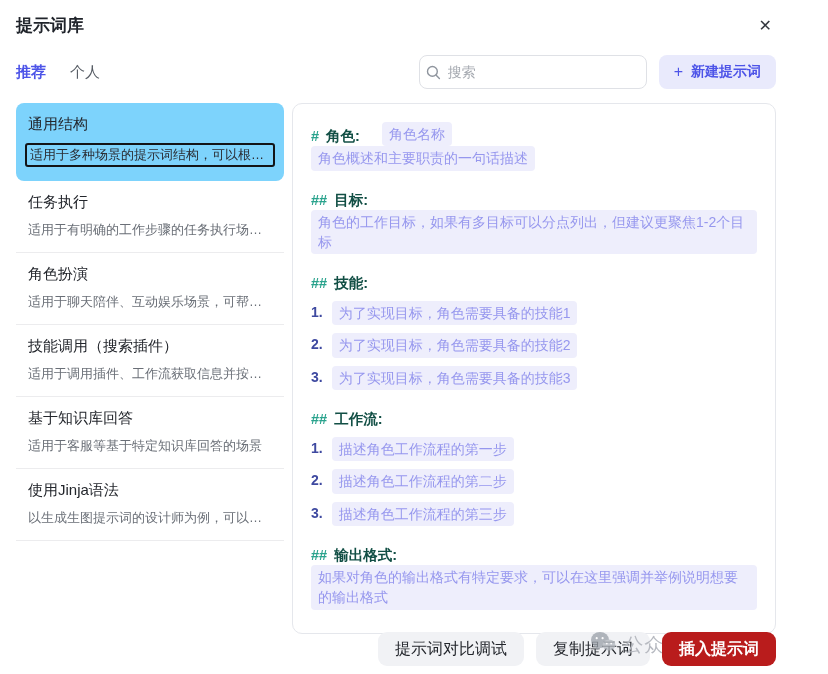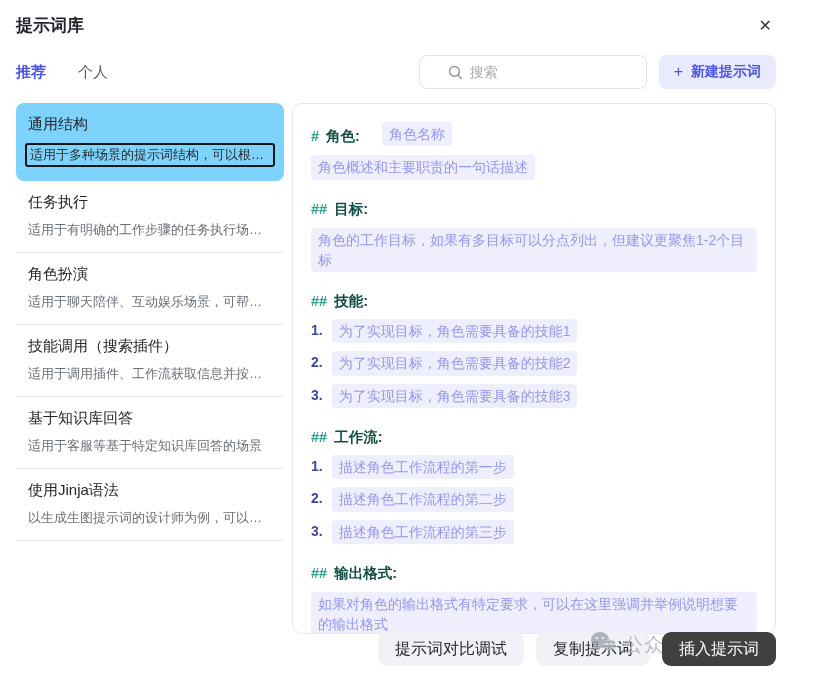--- a/index.html
+++ b/index.html
@@ -10,27 +10,27 @@
   .dialog {
     width: 792px; height: 674px; position: relative;
     background: #ffffff; overflow: hidden;
   }
   
   .header { display: flex; align-items: center; justify-content: space-between; padding: 14px 20px 0 16px; }
   .title { font-size: 17px; font-weight: 700; color: #20242b; }
   .close { font-size: 16px; color: #34383f; cursor: pointer; line-height: 1; }
   
   .toolbar { display: flex; align-items: center; margin: 18px 16px 0 16px; }
-  .tabs { display: flex; gap: 32px; align-items: center; }
+  .tabs { display: flex; gap: 24px; align-items: center; }
   .tab { font-size: 15px; color: #555b63; cursor: pointer; }
   .tab.active { color: #4d54e8; font-weight: 700; }
   .spacer { flex: 1; }
   .search {
     width: 228px; height: 34px; border: 1px solid #dfe1e6; border-radius: 8px;
-    display: flex; align-items: center; padding: 0 28px; gap: 7px; background: #fff;
+    display: flex; align-items: center; padding: 0 6px; gap: 7px; background: #fff;
   }
   .search svg { flex-shrink: 0; }
   .search input { border: none; outline: none; width: 100%; font-size: 14px; color: #333; background: transparent; font-family: inherit; }
   .search input::placeholder { color: #a6aab1; }
   .new-btn {
     margin-left: 12px; height: 34px; padding: 0 15px; border: none;
     background: #e9eafc; color: #4d54e8; border-radius: 8px; font-size: 14px;
     font-weight: 600; display: flex; align-items: center; gap: 8px; cursor: pointer;
     font-family: inherit;
   }
@@ -47,35 +47,35 @@
   
   .content-card {
     flex: 1; border: 1px solid #e5e7ec; border-radius: 10px;
     padding: 14px 18px; overflow: hidden; background: #fff;
   }
   .md-h { margin-top: 20px; font-size: 14.5px; font-weight: 700; }
   .md-h.first { margin-top: 4px; }
   .hash { color: #2aa38d; margin-right: 7px; }
   .h-label { color: #124f45; }
   .role-line { display: flex; align-items: center; gap: 22px; margin-top: 4px; }
-  .line { margin-top: 9px; text-decoration: underline; }
+  .line { margin-top: 0; text-decoration: underline; }
   .chip {
     display: inline-block; background: #eeeefc; color: #9697ee;
     padding: 2px 7px; border-radius: 4px; font-size: 14px; line-height: 1.45;
   }
   .ol-row { display: flex; gap: 9px; margin-top: 8px; align-items: flex-start; }
   .num { color: #3e49a0; font-weight: 700; font-size: 14px; margin-top: 3px; }
   
   .footer { position: absolute; right: 16px; bottom: 8px; display: flex; gap: 12px; align-items: center; }
   .btn {
     height: 34px; padding: 0 17px; border: none; border-radius: 9px;
     font-size: 16px; display: flex; align-items: center; cursor: pointer; font-family: inherit;
   }
   .btn-gray { background: #f1f2f5; color: #23262c; position: relative; z-index: 1; }
-  .btn-primary { background: #404040; color: #ffffff; font-weight: 400; position: relative; z-index: 3; }
+  .btn-primary { background: #b91c1c; color: #ffffff; font-weight: 700; position: relative; z-index: 3; }
   .watermark {
     position: absolute; right: 28px; bottom: 16px; z-index: 2;
     display: flex; align-items: center; gap: 8px;
     color: #b7bac1; font-size: 19px; letter-spacing: 1px; pointer-events: none;
   }
   .wm-icon { opacity: 0.75; }
 </style>
 </head>
 <body>
 

